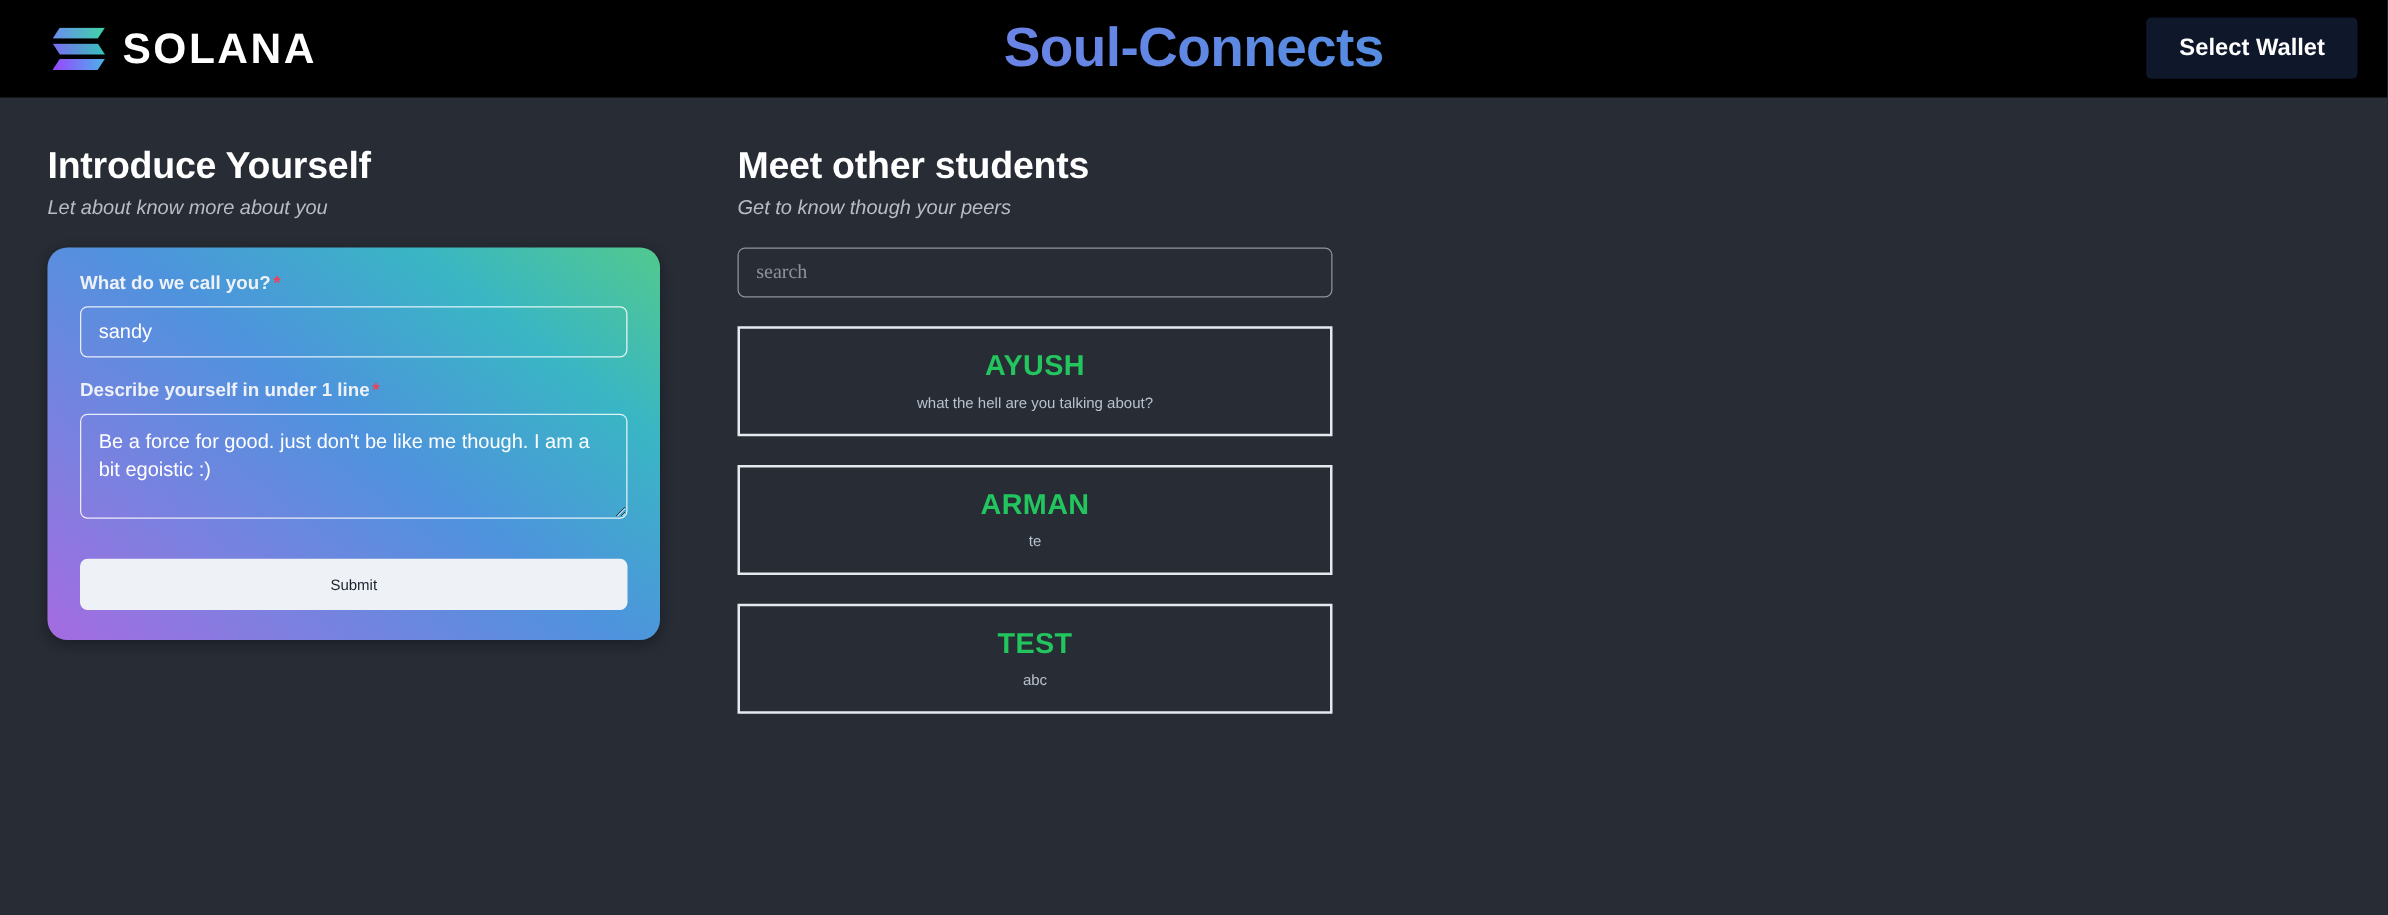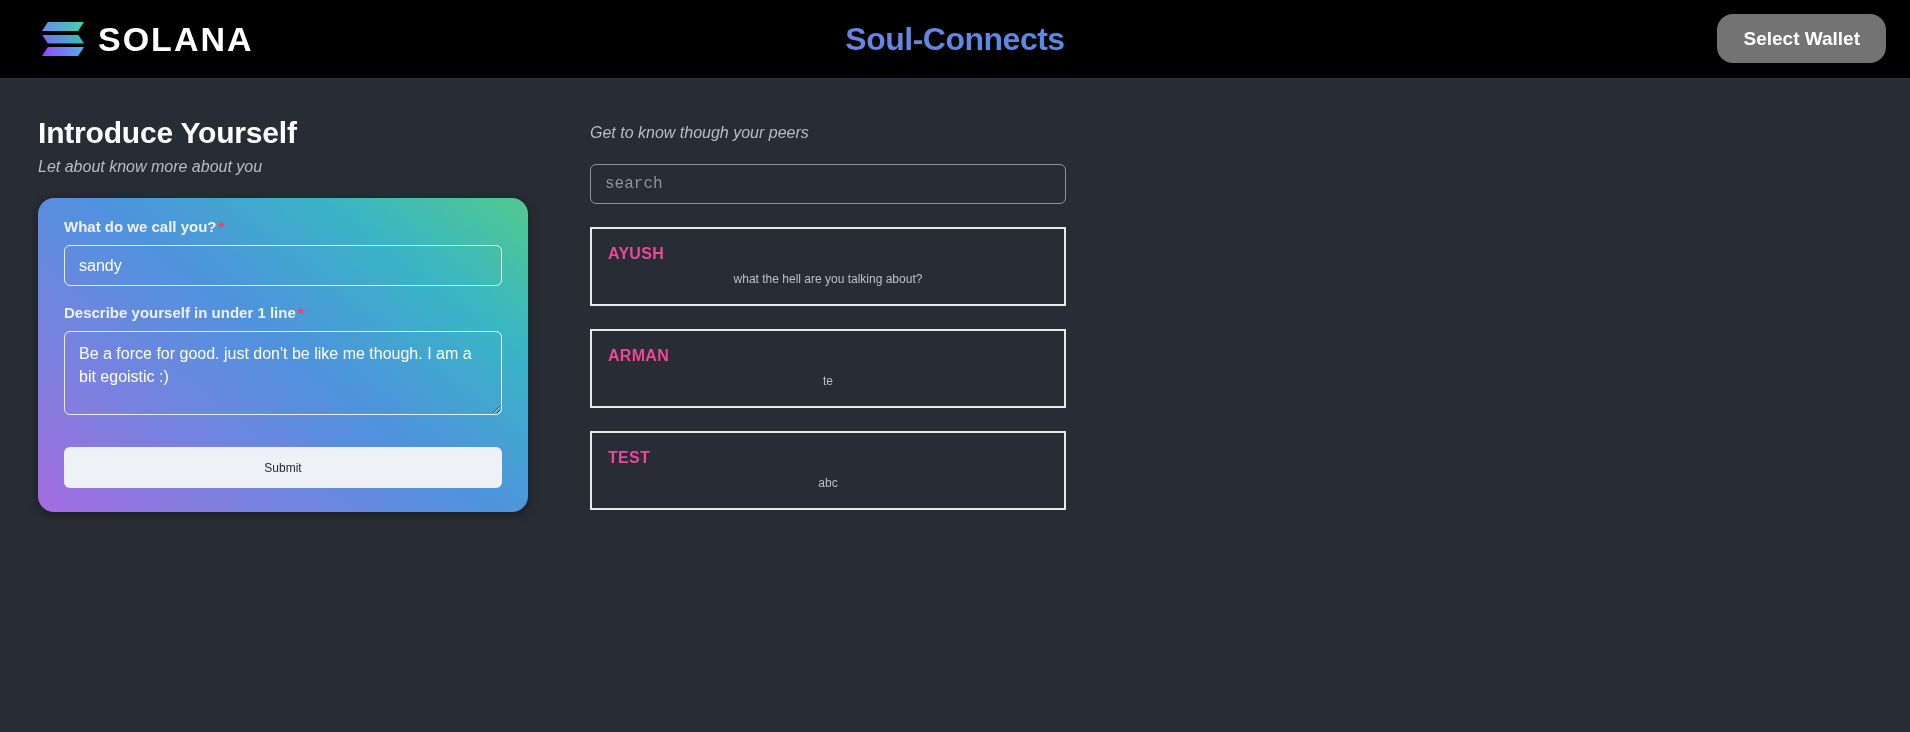--- a/index.html
+++ b/index.html
@@ -58,37 +58,37 @@
     font-weight: 700;
     letter-spacing: 2px;
     color: #ffffff;
     font-family: "Liberation Sans", sans-serif;
   }
   .app-title {
     position: absolute;
     left: 0;
     right: 0;
     text-align: center;
-    font-size: 32px;
+    font-size: 44px;
     font-weight: 700;
     letter-spacing: -0.5px;
     background: linear-gradient(90deg, #a07de0 0%, #7b7ce8 30%, #4f8fe0 62%, #39b7cf 100%);
     -webkit-background-clip: text;
     background-clip: text;
     color: transparent;
     pointer-events: none;
   }
   .wallet-btn {
     position: absolute;
     right: 24px;
     top: 14px;
-    background: #737373;
+    background: #0f172a;
     color: #ffffff;
     border: none;
-    border-radius: 16px;
+    border-radius: 4px;
     padding: 0 26px;
     height: 49px;
     font-size: 19px;
     font-weight: 700;
     font-family: "Liberation Sans", sans-serif;
     cursor: pointer;
   }
 
   
   .content {
@@ -175,38 +175,39 @@
   .search-input {
     margin-top: 22px;
     width: 476px;
     height: 40px;
     background: transparent;
     border: 1px solid #8d949e;
     border-radius: 6px;
     color: #ec4899;
     font-size: 16px;
     padding: 0 14px;
-    font-family: Liberation Mono, monospace;
+    font-family: Liberation Serif, serif;
     outline: none;
   }
   .search-input::placeholder { color: #8d949e; }
 
   .student-card {
     width: 476px;
     margin-top: 23px;
     border: 2px solid #e6eaef;
     background: #272c35;
     padding: 16px 16px 18px 16px;
     cursor: pointer;
   }
   .student-name {
-    font-size: 16px;
-    font-weight: 700;
-    color: #ec4899;
+    font-size: 23px;
+    font-weight: 700;
+    color: #22c55e;
     letter-spacing: 0.3px;
+    text-align: center;
   }
   .student-desc {
     font-size: 12px;
     color: #b9c1cc;
     margin-top: 9px;
     text-align: center;
   }
 </style>
 </head>
 <body>
@@ -247,20 +248,21 @@
           <span>Describe yourself in under 1 line</span><span class="req">*</span>
         </label>
         <textarea class="textarea-input" style="">Be a force for good. just don't be like me though. I am a bit egoistic :)</textarea>
       </div>
 
       <button class="submit-btn">Submit</button>
     </div>
   </div>
 
   <div class="col-right">
+    <div class="section-title">Meet other students</div>
     <div class="section-sub">Get to know though your peers</div>
 
     <input class="search-input" type="text" placeholder="search" style="">
 
     <div>
       <div class="student-card">
         <div class="student-name">AYUSH</div>
         <div class="student-desc">what the hell are you talking about?</div>
       </div>
       <div class="student-card">

